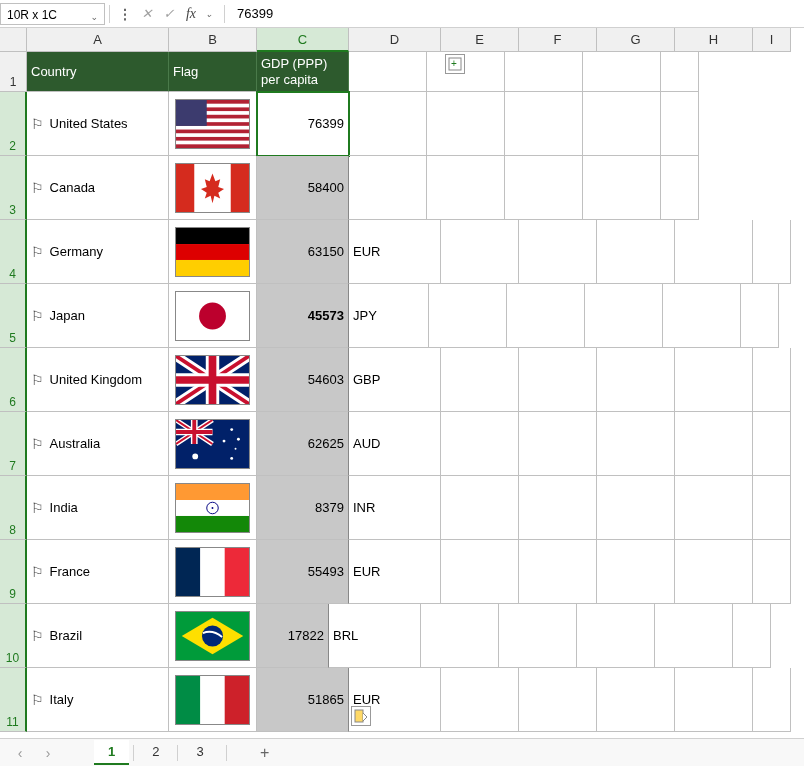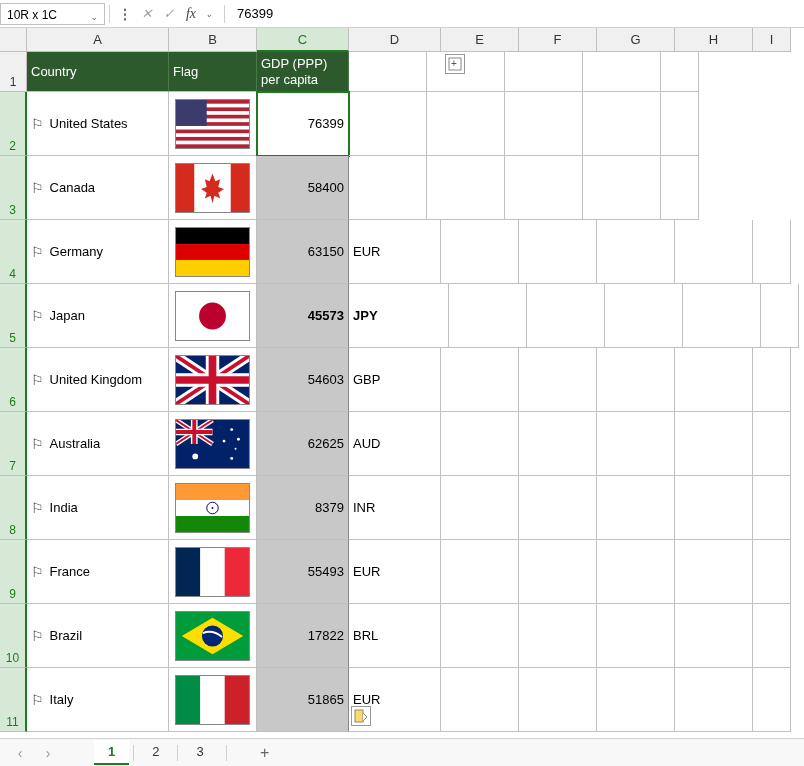--- a/index.html
+++ b/index.html
@@ -180,21 +180,21 @@
               <span>Japan</span>
             </div>
           </div>
           <div class="cell flag" style="width: 88px;">
             <svg class="flag-img" viewBox="0 0 76 50">
               <rect width="76" height="50" fill="#fff"></rect>
               <circle cx="38" cy="25" r="14" fill="#bc002d"></circle>
             </svg>
           </div>
           <div class="cell num sel-col" style="width: 92px; font-weight: bold;">45573</div>
-          <div class="cell" style="width: 100px; font-weight: bold;">JPY</div>
+          <div class="cell" style="width: 80px;">JPY</div>
           <div class="cell" style="width: 78px;"></div>
           <div class="cell" style="width: 78px;"></div>
           <div class="cell" style="width: 78px;"></div>
           <div class="cell" style="width: 78px;"></div>
           <div class="cell" style="width: 38px;"></div>
         </div>
         <div class="data-row body">
           <div class="cell" style="width: 142px;">
             <div class="country-cell">
               <span class="map-icon">⚐</span>
@@ -303,21 +303,21 @@
             </div>
           </div>
           <div class="cell flag" style="width: 88px;">
             <svg class="flag-img" viewBox="0 0 76 50">
               <rect width="76" height="50" fill="#009b3a"></rect>
               <path d="M38 6 L70 25 L38 44 L6 25 Z" fill="#fedf00"></path>
               <circle cx="38" cy="25" r="11" fill="#002776"></circle>
               <path d="M28 22 Q38 18 48 26" stroke="#fff" stroke-width="2" fill="none"></path>
             </svg>
           </div>
-          <div class="cell num sel-col" style="width: 92px;">17822</div>
+          <div class="cell num sel-col" style="width: 72px;">17822</div>
           <div class="cell" style="width: 92px;">BRL</div>
           <div class="cell" style="width: 78px;"></div>
           <div class="cell" style="width: 78px;"></div>
           <div class="cell" style="width: 78px;"></div>
           <div class="cell" style="width: 78px;"></div>
           <div class="cell" style="width: 38px;"></div>
         </div>
         <div class="data-row body">
           <div class="cell" style="width: 142px;">
             <div class="country-cell">

